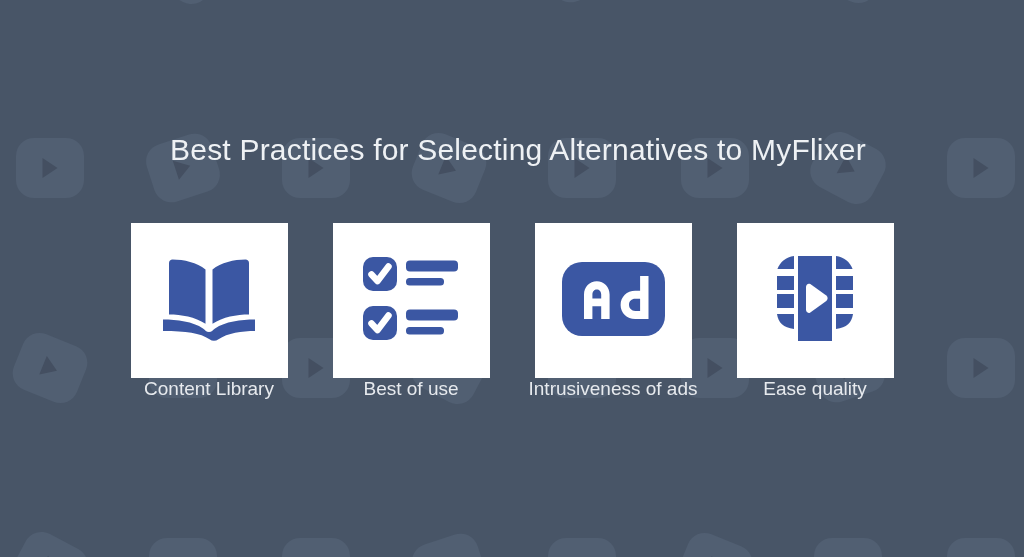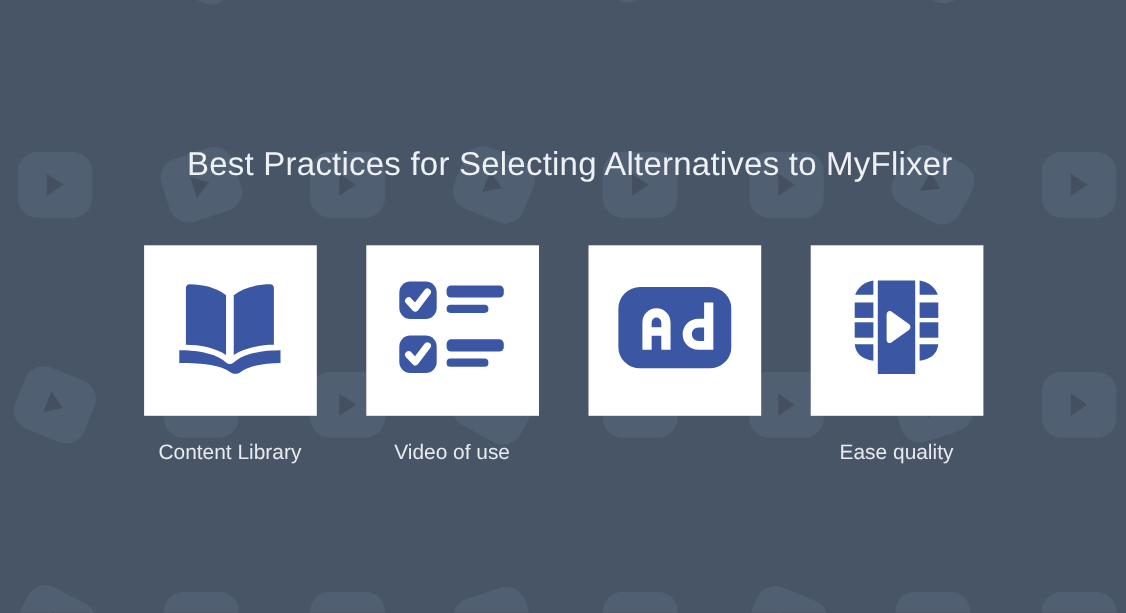--- a/index.html
+++ b/index.html
@@ -72,21 +72,20 @@
   .icon-card {
     width:157px;
     height:155px;
     background:#ffffff;
     display:flex;
     align-items:center;
     justify-content:center;
   }
 
   .feature-label {
-    margin-top:23px;
     color:#e7eaee;
     font-size:19px;
     font-weight:400;
     white-space:nowrap;
     text-align:center;
   }
 </style>
 </head>
 <body>
 
@@ -149,35 +148,36 @@
             <rect x="45" y="5.5" width="52" height="11" rx="4" fill="#3b57a3"></rect>
             <rect x="45" y="23" width="38" height="7.5" rx="3.5" fill="#3b57a3"></rect>
 
             <rect x="2" y="51" width="34" height="34" rx="10" fill="#3b57a3"></rect>
             <path d="M10.5 68.5 L16.5 75 L27.5 60.5" stroke="#ffffff" stroke-width="6.5" stroke-linecap="round" stroke-linejoin="round" fill="none"></path>
             <rect x="45" y="54.5" width="52" height="11" rx="4" fill="#3b57a3"></rect>
             <rect x="45" y="72" width="38" height="7.5" rx="3.5" fill="#3b57a3"></rect>
           </svg>
         </span>
       </div>
-      <div class="feature-label">Video of use</div>
+      <div class="feature-label">Best of use</div>
     </div>
 
     <div class="feature-item">
       <div class="icon-card">
         <span>
           <svg width="103" height="74" viewBox="0 0 103 74" aria-hidden="true">
             <rect x="0" y="0" width="103" height="74" rx="20" fill="#3b57a3"></rect>
 
             <path fill="#ffffff" d="M22 57V32.5c0-7.5 5.6-13.2 12.8-13.2S47.6 25 47.6 32.5V57h-8.4V44.3h-8.8V57zm8.4-20.4h8.8v-4.1c0-2.8-1.9-4.9-4.4-4.9s-4.4 2.1-4.4 4.9z"></path>
 
             <path fill="#ffffff" d="M73.2 57c-8.3 0-14.6-6-14.6-14.1s6.3-14.2 14.6-14.2h4.9V14h8.4v43zm4.9-8.1V36.8h-4.9c-3.6 0-6.2 2.5-6.2 6s2.6 6.1 6.2 6.1z"></path>
           </svg>
         </span>
       </div>
+      <div class="feature-label">Intrusiveness of ads</div>
     </div>
 
     <div class="feature-item">
       <div class="icon-card">
         <span>
           <svg width="90" height="90" viewBox="0 0 90 90" aria-hidden="true">
 
             <path fill="#3b57a3" d="M24 2c-8 1.2-14 5.9-16.6 13H24z"></path>
             <rect x="7" y="22" width="17" height="14" fill="#3b57a3"></rect>
             <rect x="7" y="40" width="17" height="14" fill="#3b57a3"></rect>

